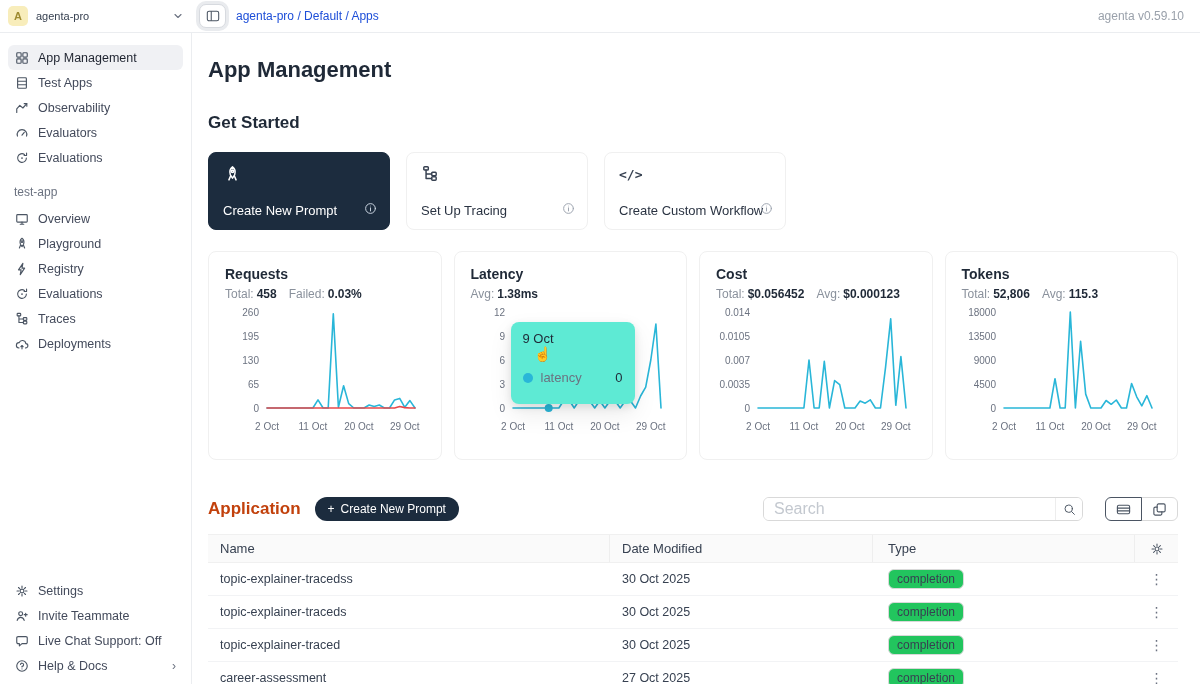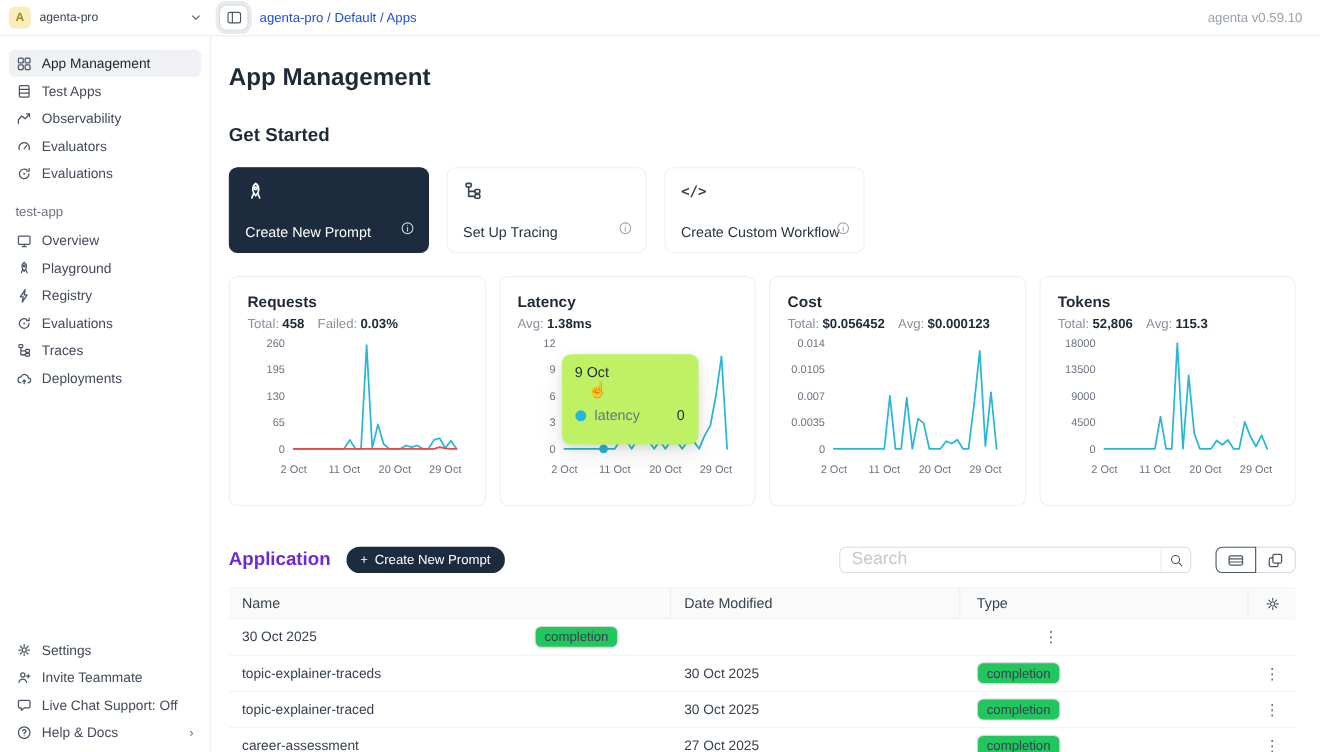--- a/index.html
+++ b/index.html
@@ -50,33 +50,33 @@
 
   .chart-row { display:flex; gap:12px; margin-top:21px; }
   .chart-card { width:234px; height:209px; border:1px solid #f0f0f0; border-radius:8px; background:#fff;
     padding:14px 16px; position:relative; }
   .chart-title { font-size:14px; font-weight:600; color:#1f2937; }
   .chart-stats { display:flex; gap:12px; font-size:12px; color:#8a919c; margin-top:5px;text-align:center; }
   .chart-stats b { color:#1f2937; font-weight:700; margin-left:3px; }
   svg.chart { position:absolute; left:12px; top:52px; }
   svg.chart text.tick { font-family:"Liberation Sans", sans-serif; font-size:10px; fill:#6b7280; }
 
-  .tooltip { position:absolute; left:56px; top:70px; width:124px; height:82px; background:#bef264;
+  .tooltip { position:absolute; left:56px; top:70px; width:124px; height:82px; background:#5eead4;
     border-radius:8px; box-shadow:0 3px 8px rgba(0,0,0,.10), 0 10px 24px rgba(0,0,0,.08);
     z-index:3; padding:9px 12px; }
   .tooltip-title { font-size:13px; color:#1f2937; }
   .cursor-glyph { font-size:14px; color:#4b5563; margin:0 0 0 12px; }
   .tooltip-row { display:flex; align-items:center; gap:8px; margin-top:8px; font-size:13px; }
   .t-dot { width:10px; height:10px; border-radius:50%; }
   .t-name { color:#6b7280; flex:1; }
   .t-val { color:#1f2937; }
 
   
   .app-section { display:flex; align-items:center; margin-top:37px; gap:14px; }
-  .app-heading { font-size:17px; font-weight:600; color:#6d28d9; }
+  .app-heading { font-size:17px; font-weight:600; color:#c2410c; }
   .create-btn { height:24px; background:#1c2c3e; color:#fff; border:none; border-radius:12px;
     font-size:12px; padding:0 13px; display:flex; align-items:center; gap:6px; cursor:pointer;
     font-family:"Liberation Sans", sans-serif; }
   .flexspace { flex:1; }
   .search-box { width:320px; height:24px; border:1px solid #d9d9d9; border-radius:6px;
     display:flex; align-items:stretch; overflow:hidden; background:#fff; }
   .search-box input { border:none; outline:none; flex:1; font-size:16px; padding:0 10px; color:#374151;
     font-family:"Liberation Sans", sans-serif; }
   .search-box input::placeholder { color:#c3c8cf; }
   .search-btn { width:27px; display:flex; align-items:center; justify-content:center;
@@ -424,20 +424,21 @@
       <div class="hcell col-type">Type</div>
       <div class="hcell col-actions">
         <svg class="tool-icon" width="14" height="14" viewBox="0 0 16 16">
             <circle cx="8" cy="8" r="2.2"></circle>
             <path d="M8 2.3v1.9M8 11.8v1.9M2.3 8h1.9M11.8 8h1.9M4 4l1.3 1.3M10.7 10.7L12 12M12 4l-1.3 1.3M5.3 10.7L4 12"></path>
           </svg>
       </div>
     </div>
 
     <div class="trow">
+      <div class="tcell col-name">topic-explainer-tracedss</div>
       <div class="tcell col-date">30 Oct 2025</div>
       <div class="tcell col-type">
           <span class="badge">completion</span>
         </div>
       <div class="tcell col-actions">
           <span class="kebab">⋮</span>
         </div>
     </div>
     <div class="trow">
       <div class="tcell col-name">topic-explainer-traceds</div>

